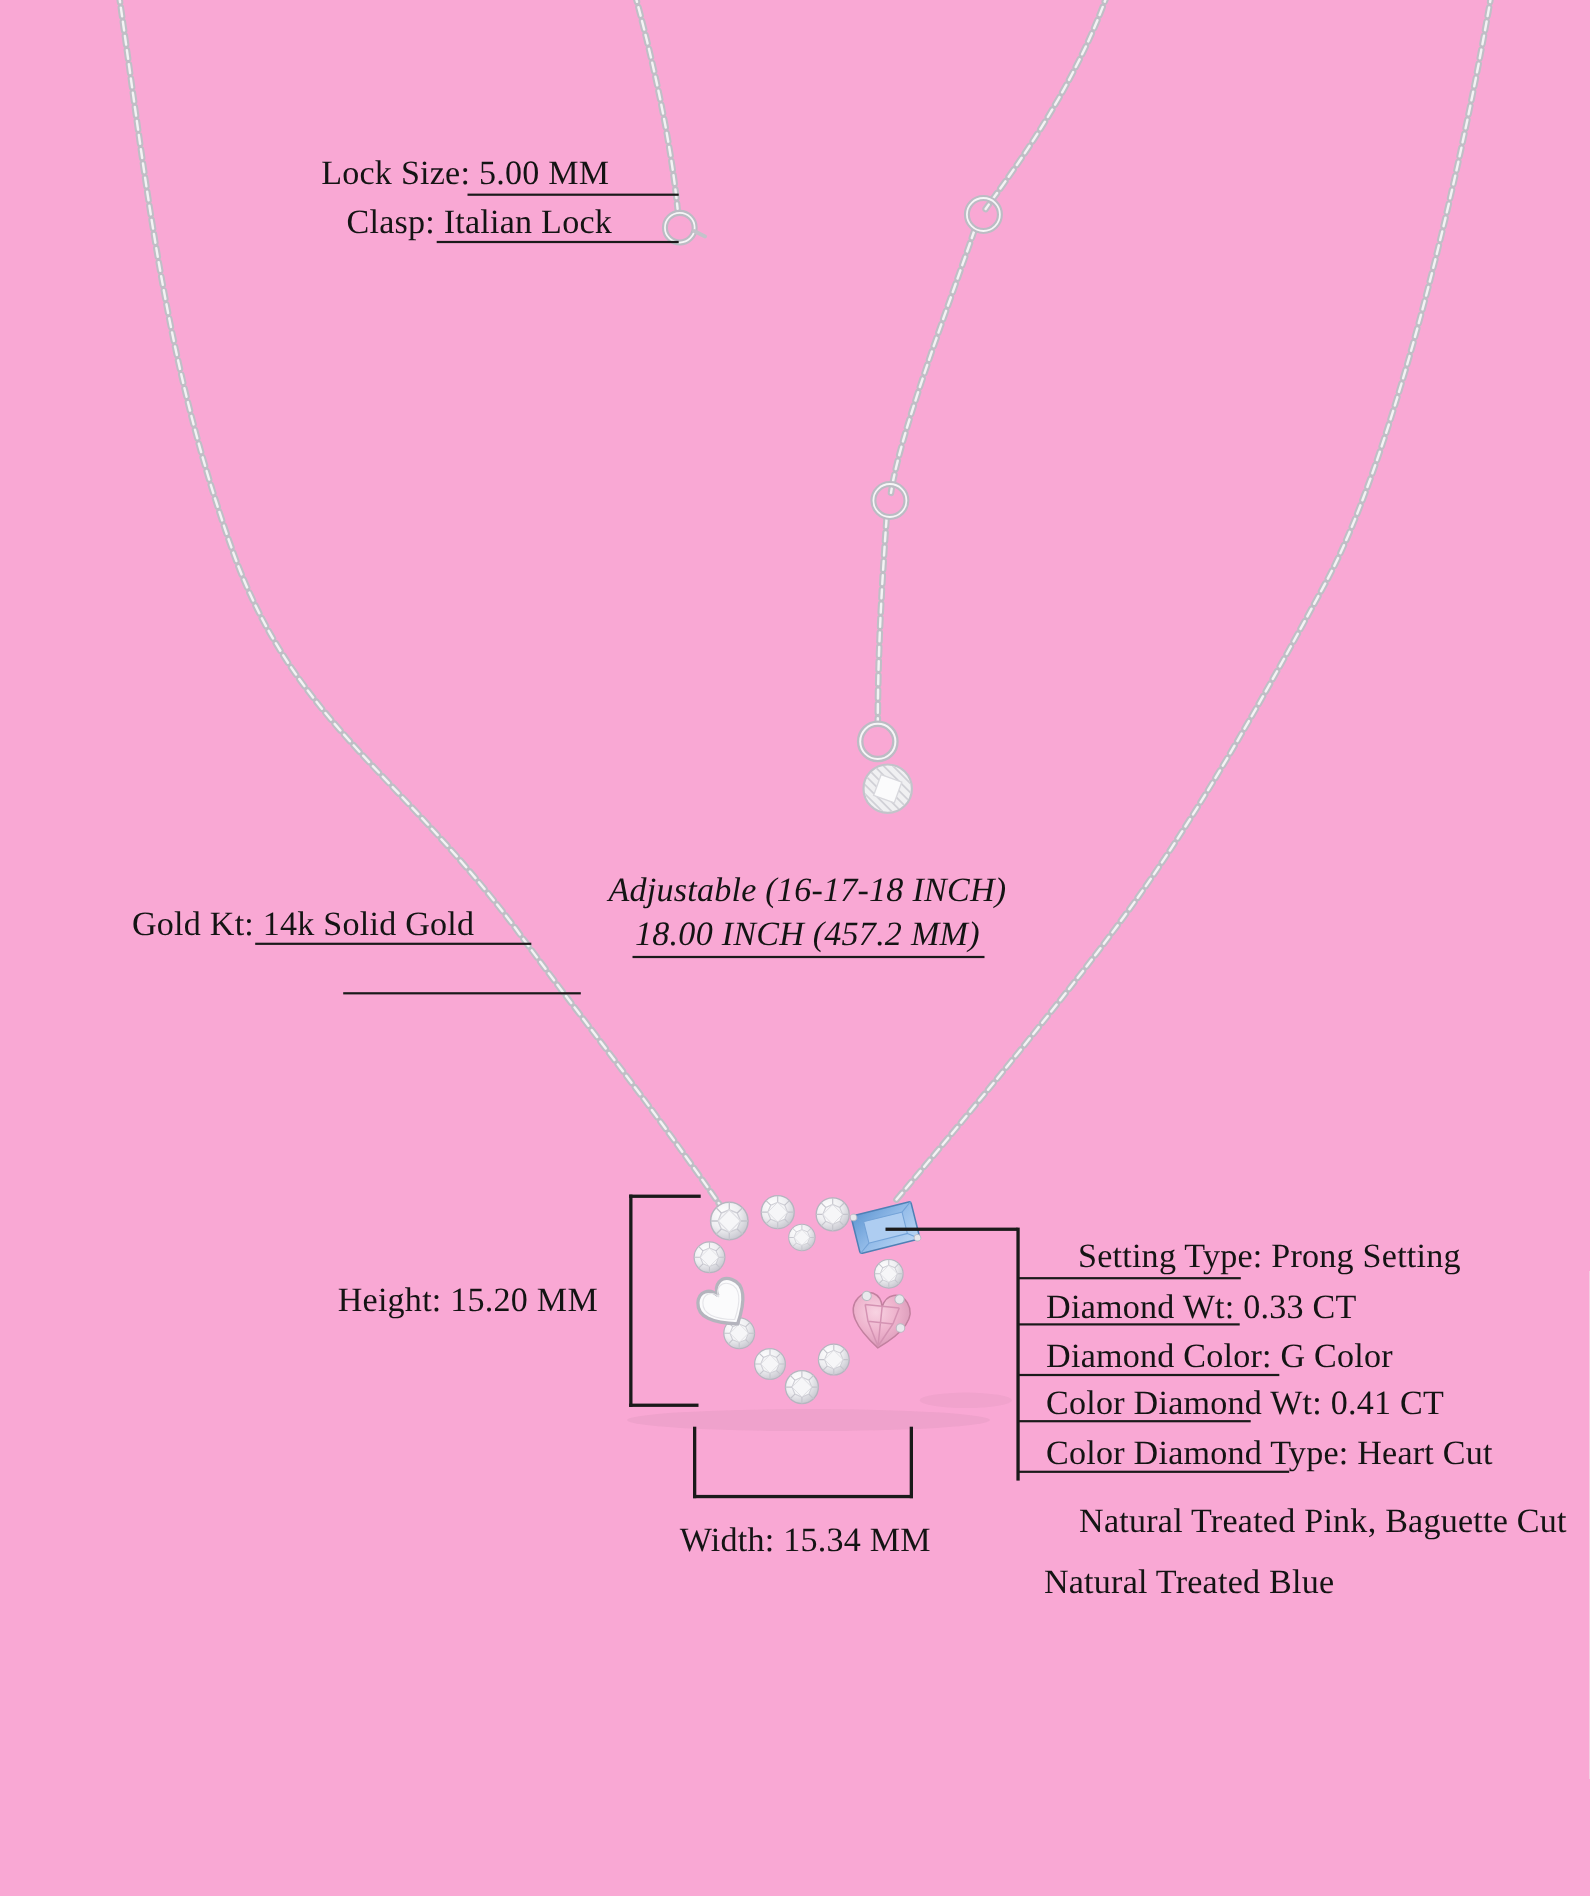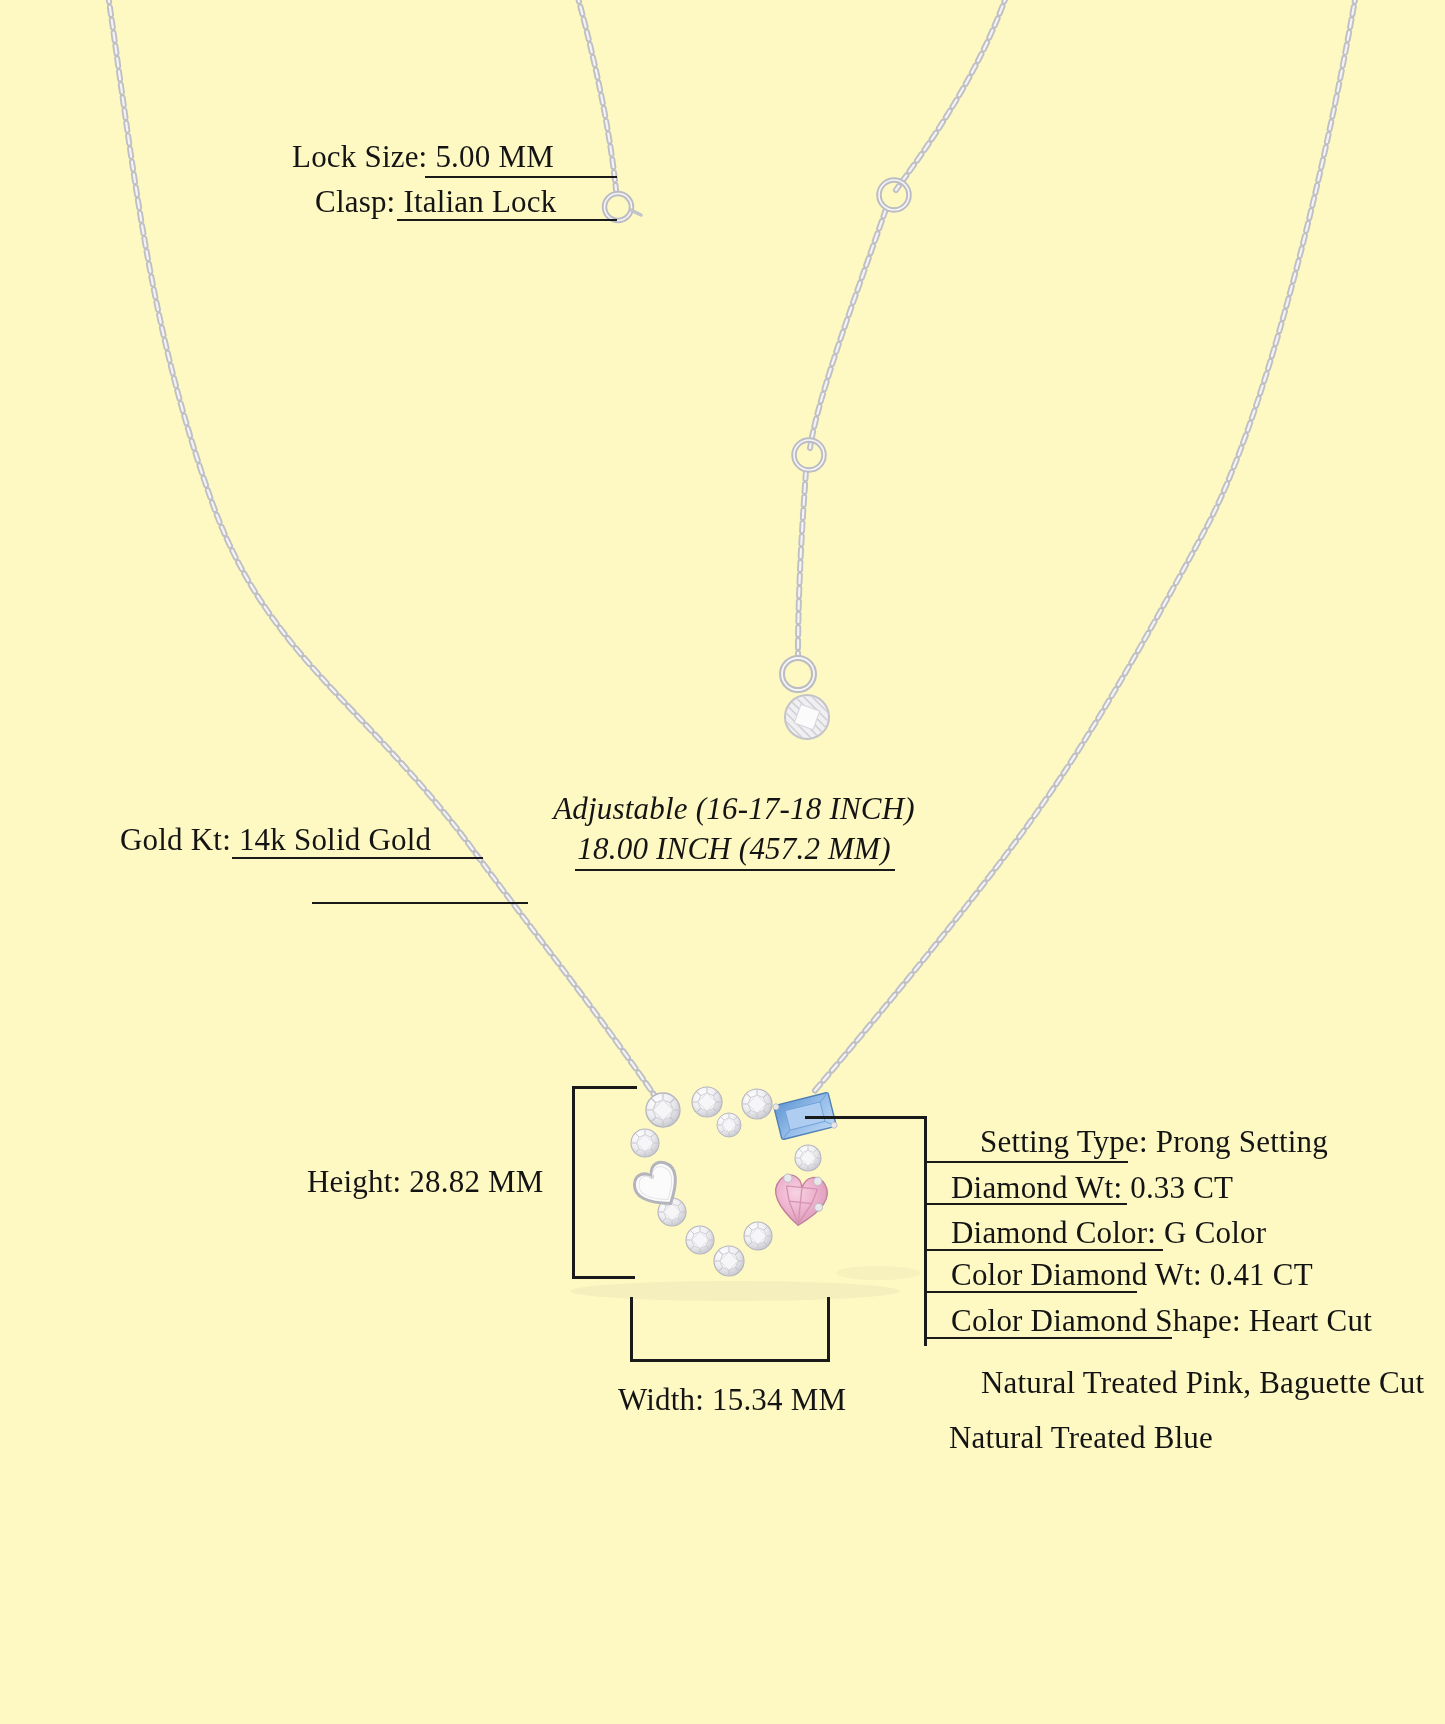--- a/index.html
+++ b/index.html
@@ -1,20 +1,20 @@
 <!DOCTYPE html>
 <html><head>
 <meta charset="utf-8">
 <style>
   html,body{margin:0;padding:0;background:#eceded;}
   #canvas{
     position:relative;
     width:1445px;height:1724px;
     margin:0 auto;
-    background:#fef9c3;
+    background:#f9a8d4;
     overflow:hidden;
     font-family:"Liberation Serif","DejaVu Serif",serif;
   }
   #art{position:absolute;left:0;top:0;z-index:1;}
   .t{
     position:absolute;z-index:3;
     font-size:31px;line-height:36px;color:#141414;
     white-space:nowrap;letter-spacing:0.2px;
   }
   .ctr{text-align:center;font-style:italic;}
@@ -175,24 +175,24 @@
   <div class="ln hl" style="left:925px;top:1337px;width:247px;"></div>
 
   <div class="t" style="left:292px;top:139px;">Lock Size: 5.00 MM</div>
   <div class="t" style="left:315px;top:184px;">Clasp: Italian Lock</div>
 
   <div class="t" style="left:120px;top:822px;">Gold Kt: 14k Solid Gold</div>
 
   <div class="t ctr" style="left:548px;top:791px;width:372px;">Adjustable (16-17-18 INCH)</div>
   <div class="t ctr" style="left:548px;top:831px;width:372px;">18.00 INCH (457.2 MM)</div>
 
-  <div class="t" style="left:307px;top:1164px;">Height: 28.82 MM</div>
+  <div class="t" style="left:307px;top:1164px;">Height: 15.20 MM</div>
   <div class="t" style="left:618px;top:1382px;">Width: 15.34 MM</div>
 
   <div class="t" style="left:980px;top:1124px;">Setting Type: Prong Setting</div>
   <div class="t" style="left:951px;top:1170px;">Diamond Wt: 0.33 CT</div>
   <div class="t" style="left:951px;top:1215px;">Diamond Color: G Color</div>
   <div class="t" style="left:951px;top:1257px;">Color Diamond Wt: 0.41 CT</div>
-  <div class="t" style="left:951px;top:1303px;">Color Diamond Shape: Heart Cut</div>
+  <div class="t" style="left:951px;top:1303px;">Color Diamond Type: Heart Cut</div>
   <div class="t" style="left:949px;top:1365px;margin-left:32px;">Natural Treated Pink, Baguette Cut</div>
   <div class="t" style="left:949px;top:1420px;">Natural Treated Blue</div>
 
 </div>
 
 </body></html>

